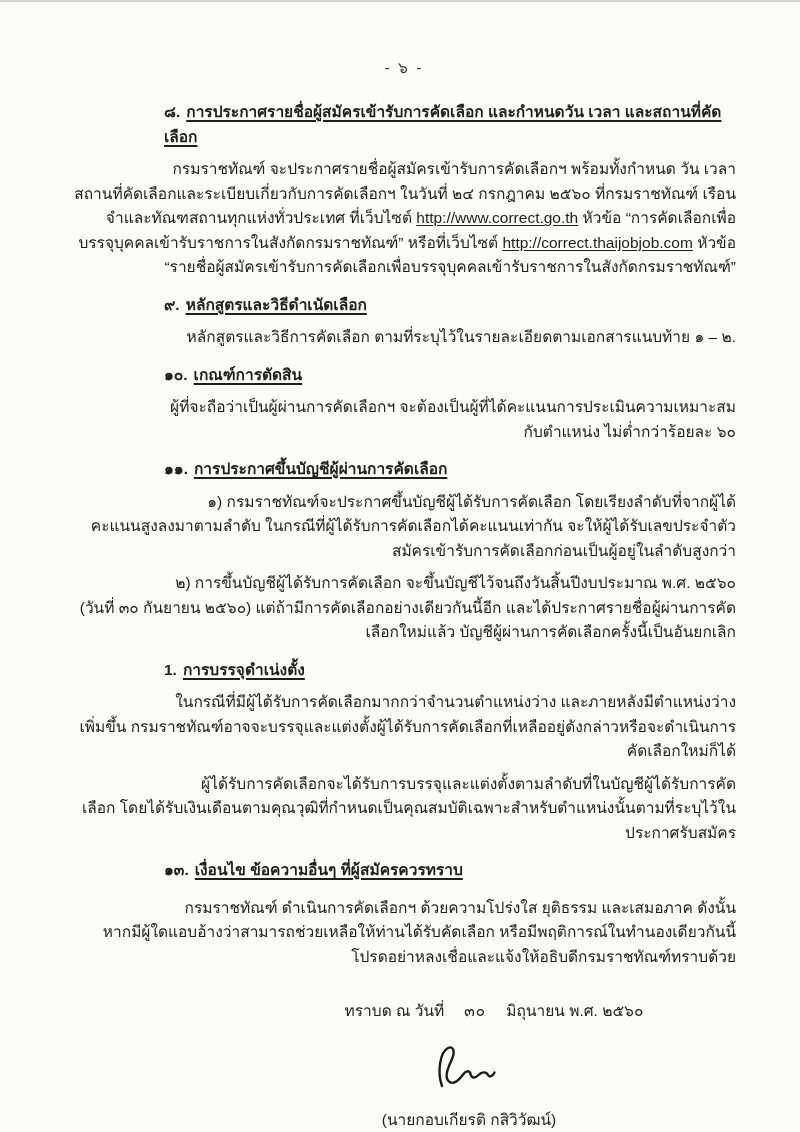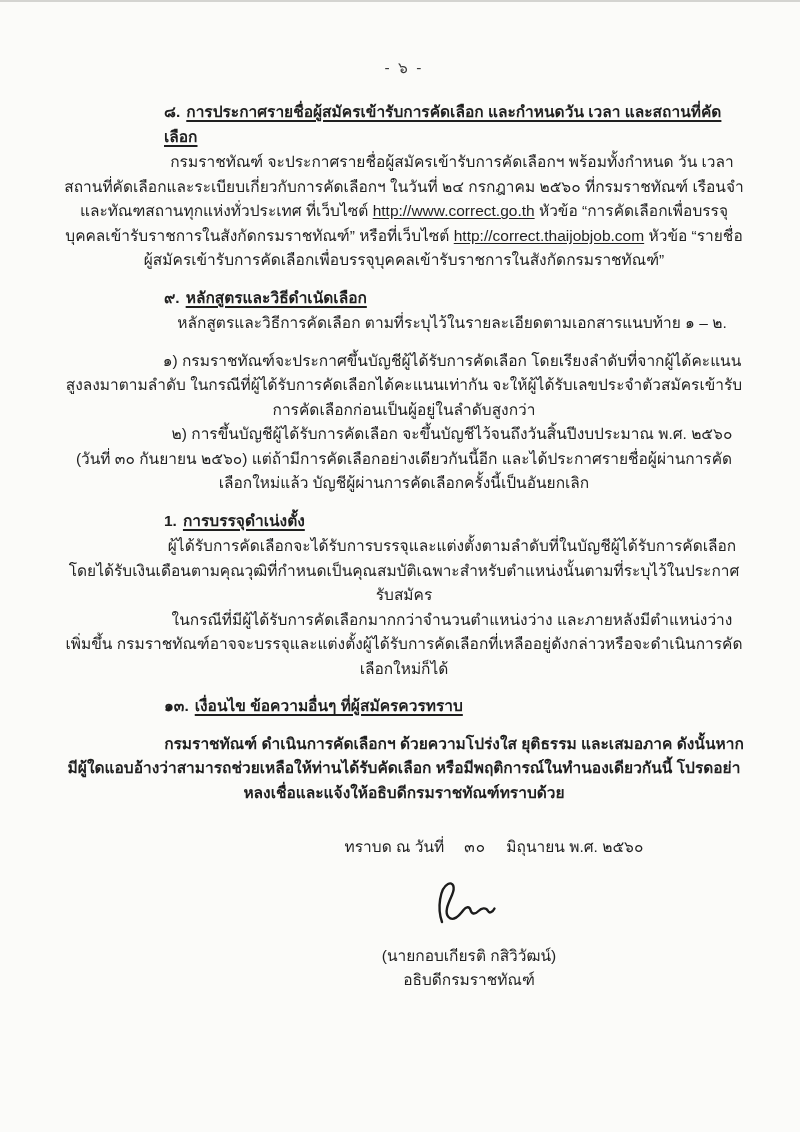--- a/index.html
+++ b/index.html
@@ -34,33 +34,33 @@
     font-weight:bold;
     font-size:15.5px;
   }
   .sec-num{margin-right:6px;}
   .sec-title{
     text-decoration:underline;
     text-underline-offset:3px;
     text-decoration-thickness:1.5px;
   }
   p{
-    margin:0;
+    margin:8px;
     text-indent:96px;
     overflow-wrap:anywhere;
-    text-align:center;
+    text-align:right;
   }
   .link{
     text-decoration:underline;
     text-underline-offset:2px;
     color:#1f1f1f;
     cursor:pointer;
   }
   .closing-notice{
-    font-weight:bold;
+    font-weight:normal;
     margin-top:13px;
     text-indent:100px;
   }
   .date-line{
     margin-top:30px;
     margin-left:180px;
     text-align:center;
     text-indent:0;
   }
   .date-day{
@@ -96,30 +96,35 @@
   <section class="sec">
     <h3 class="sec-heading"><span class="sec-num">๘.</span><span class="sec-title">การประกาศรายชื่อผู้สมัครเข้ารับการคัดเลือก และกำหนดวัน เวลา และสถานที่คัดเลือก</span></h3>
     <p><span>กรมราชทัณฑ์ จะประกาศรายชื่อผู้สมัครเข้ารับการคัดเลือกฯ พร้อมทั้งกำหนด วัน เวลา สถานที่คัดเลือกและระเบียบเกี่ยวกับการคัดเลือกฯ ในวันที่ ๒๔ กรกฎาคม ๒๕๖๐ ที่กรมราชทัณฑ์ เรือนจำและทัณฑสถานทุกแห่งทั่วประเทศ ที่เว็บไซต์ </span><span class="link">http://www.correct.go.th</span><span> หัวข้อ “การคัดเลือกเพื่อบรรจุบุคคลเข้ารับราชการในสังกัดกรมราชทัณฑ์” หรือที่เว็บไซต์ </span><span class="link">http://correct.thaijobjob.com</span><span> หัวข้อ “รายชื่อผู้สมัครเข้ารับการคัดเลือกเพื่อบรรจุบุคคลเข้ารับราชการในสังกัดกรมราชทัณฑ์”</span></p>
   </section>
 
   <section class="sec">
     <h3 class="sec-heading"><span class="sec-num">๙.</span><span class="sec-title">หลักสูตรและวิธีดำเนัดเลือก</span></h3>
     <p>หลักสูตรและวิธีการคัดเลือก ตามที่ระบุไว้ในรายละเอียดตามเอกสารแนบท้าย ๑ – ๒.</p>
   </section>
 
+  <section class="sec">
+    <h3 class="sec-heading"><span class="sec-num">๑๐.</span><span class="sec-title">เกณฑ์การตัดสิน</span></h3>
+    <p>ผู้ที่จะถือว่าเป็นผู้ผ่านการคัดเลือกฯ จะต้องเป็นผู้ที่ได้คะแนนการประเมินความเหมาะสมกับตำแหน่ง ไม่ต่ำกว่าร้อยละ ๖๐</p>
+  </section>
 
   <section class="sec">
+    <h3 class="sec-heading"><span class="sec-num">๑๑.</span><span class="sec-title">การประกาศขึ้นบัญชีผู้ผ่านการคัดเลือก</span></h3>
     <p>๑) กรมราชทัณฑ์จะประกาศขึ้นบัญชีผู้ได้รับการคัดเลือก โดยเรียงลำดับที่จากผู้ได้คะแนนสูงลงมาตามลำดับ ในกรณีที่ผู้ได้รับการคัดเลือกได้คะแนนเท่ากัน จะให้ผู้ได้รับเลขประจำตัวสมัครเข้ารับการคัดเลือกก่อนเป็นผู้อยู่ในลำดับสูงกว่า</p>
     <p>๒) การขึ้นบัญชีผู้ได้รับการคัดเลือก จะขึ้นบัญชีไว้จนถึงวันสิ้นปีงบประมาณ พ.ศ. ๒๕๖๐ (วันที่ ๓๐ กันยายน ๒๕๖๐) แต่ถ้ามีการคัดเลือกอย่างเดียวกันนี้อีก และได้ประกาศรายชื่อผู้ผ่านการคัดเลือกใหม่แล้ว บัญชีผู้ผ่านการคัดเลือกครั้งนี้เป็นอันยกเลิก</p>
   </section>
 
   <section class="sec">
     <h3 class="sec-heading"><span class="sec-num">1.</span><span class="sec-title">การบรรจุดำเน่งตั้ง</span></h3>
+    <p>ในกรณีที่มีผู้ได้รับการคัดเลือกมากกว่าจำนวนตำแหน่งว่าง และภายหลังมีตำแหน่งว่างเพิ่มขึ้น กรมราชทัณฑ์อาจจะบรรจุและแต่งตั้งผู้ได้รับการคัดเลือกที่เหลืออยู่ดังกล่าวหรือจะดำเนินการคัดเลือกใหม่ก็ได้</p>
     <p>ผู้ได้รับการคัดเลือกจะได้รับการบรรจุและแต่งตั้งตามลำดับที่ในบัญชีผู้ได้รับการคัดเลือก โดยได้รับเงินเดือนตามคุณวุฒิที่กำหนดเป็นคุณสมบัติเฉพาะสำหรับตำแหน่งนั้นตามที่ระบุไว้ในประกาศรับสมัคร</p>
-    <p>ในกรณีที่มีผู้ได้รับการคัดเลือกมากกว่าจำนวนตำแหน่งว่าง และภายหลังมีตำแหน่งว่างเพิ่มขึ้น กรมราชทัณฑ์อาจจะบรรจุและแต่งตั้งผู้ได้รับการคัดเลือกที่เหลืออยู่ดังกล่าวหรือจะดำเนินการคัดเลือกใหม่ก็ได้</p>
   </section>
 
   <section class="sec">
     <h3 class="sec-heading"><span class="sec-num">๑๓.</span><span class="sec-title">เงื่อนไข ข้อความอื่นๆ ที่ผู้สมัครควรทราบ</span></h3>
   </section>
 
   <p class="closing-notice">กรมราชทัณฑ์ ดำเนินการคัดเลือกฯ ด้วยความโปร่งใส ยุติธรรม และเสมอภาค ดังนั้นหากมีผู้ใดแอบอ้างว่าสามารถช่วยเหลือให้ท่านได้รับคัดเลือก หรือมีพฤติการณ์ในทำนองเดียวกันนี้ โปรดอย่าหลงเชื่อและแจ้งให้อธิบดีกรมราชทัณฑ์ทราบด้วย</p>
 
   <div class="date-line"><span>ทราบด ณ วันที่</span><span class="date-day">๓๐</span><span>มิถุนายน พ.ศ. ๒๕๖๐</span></div>
 

